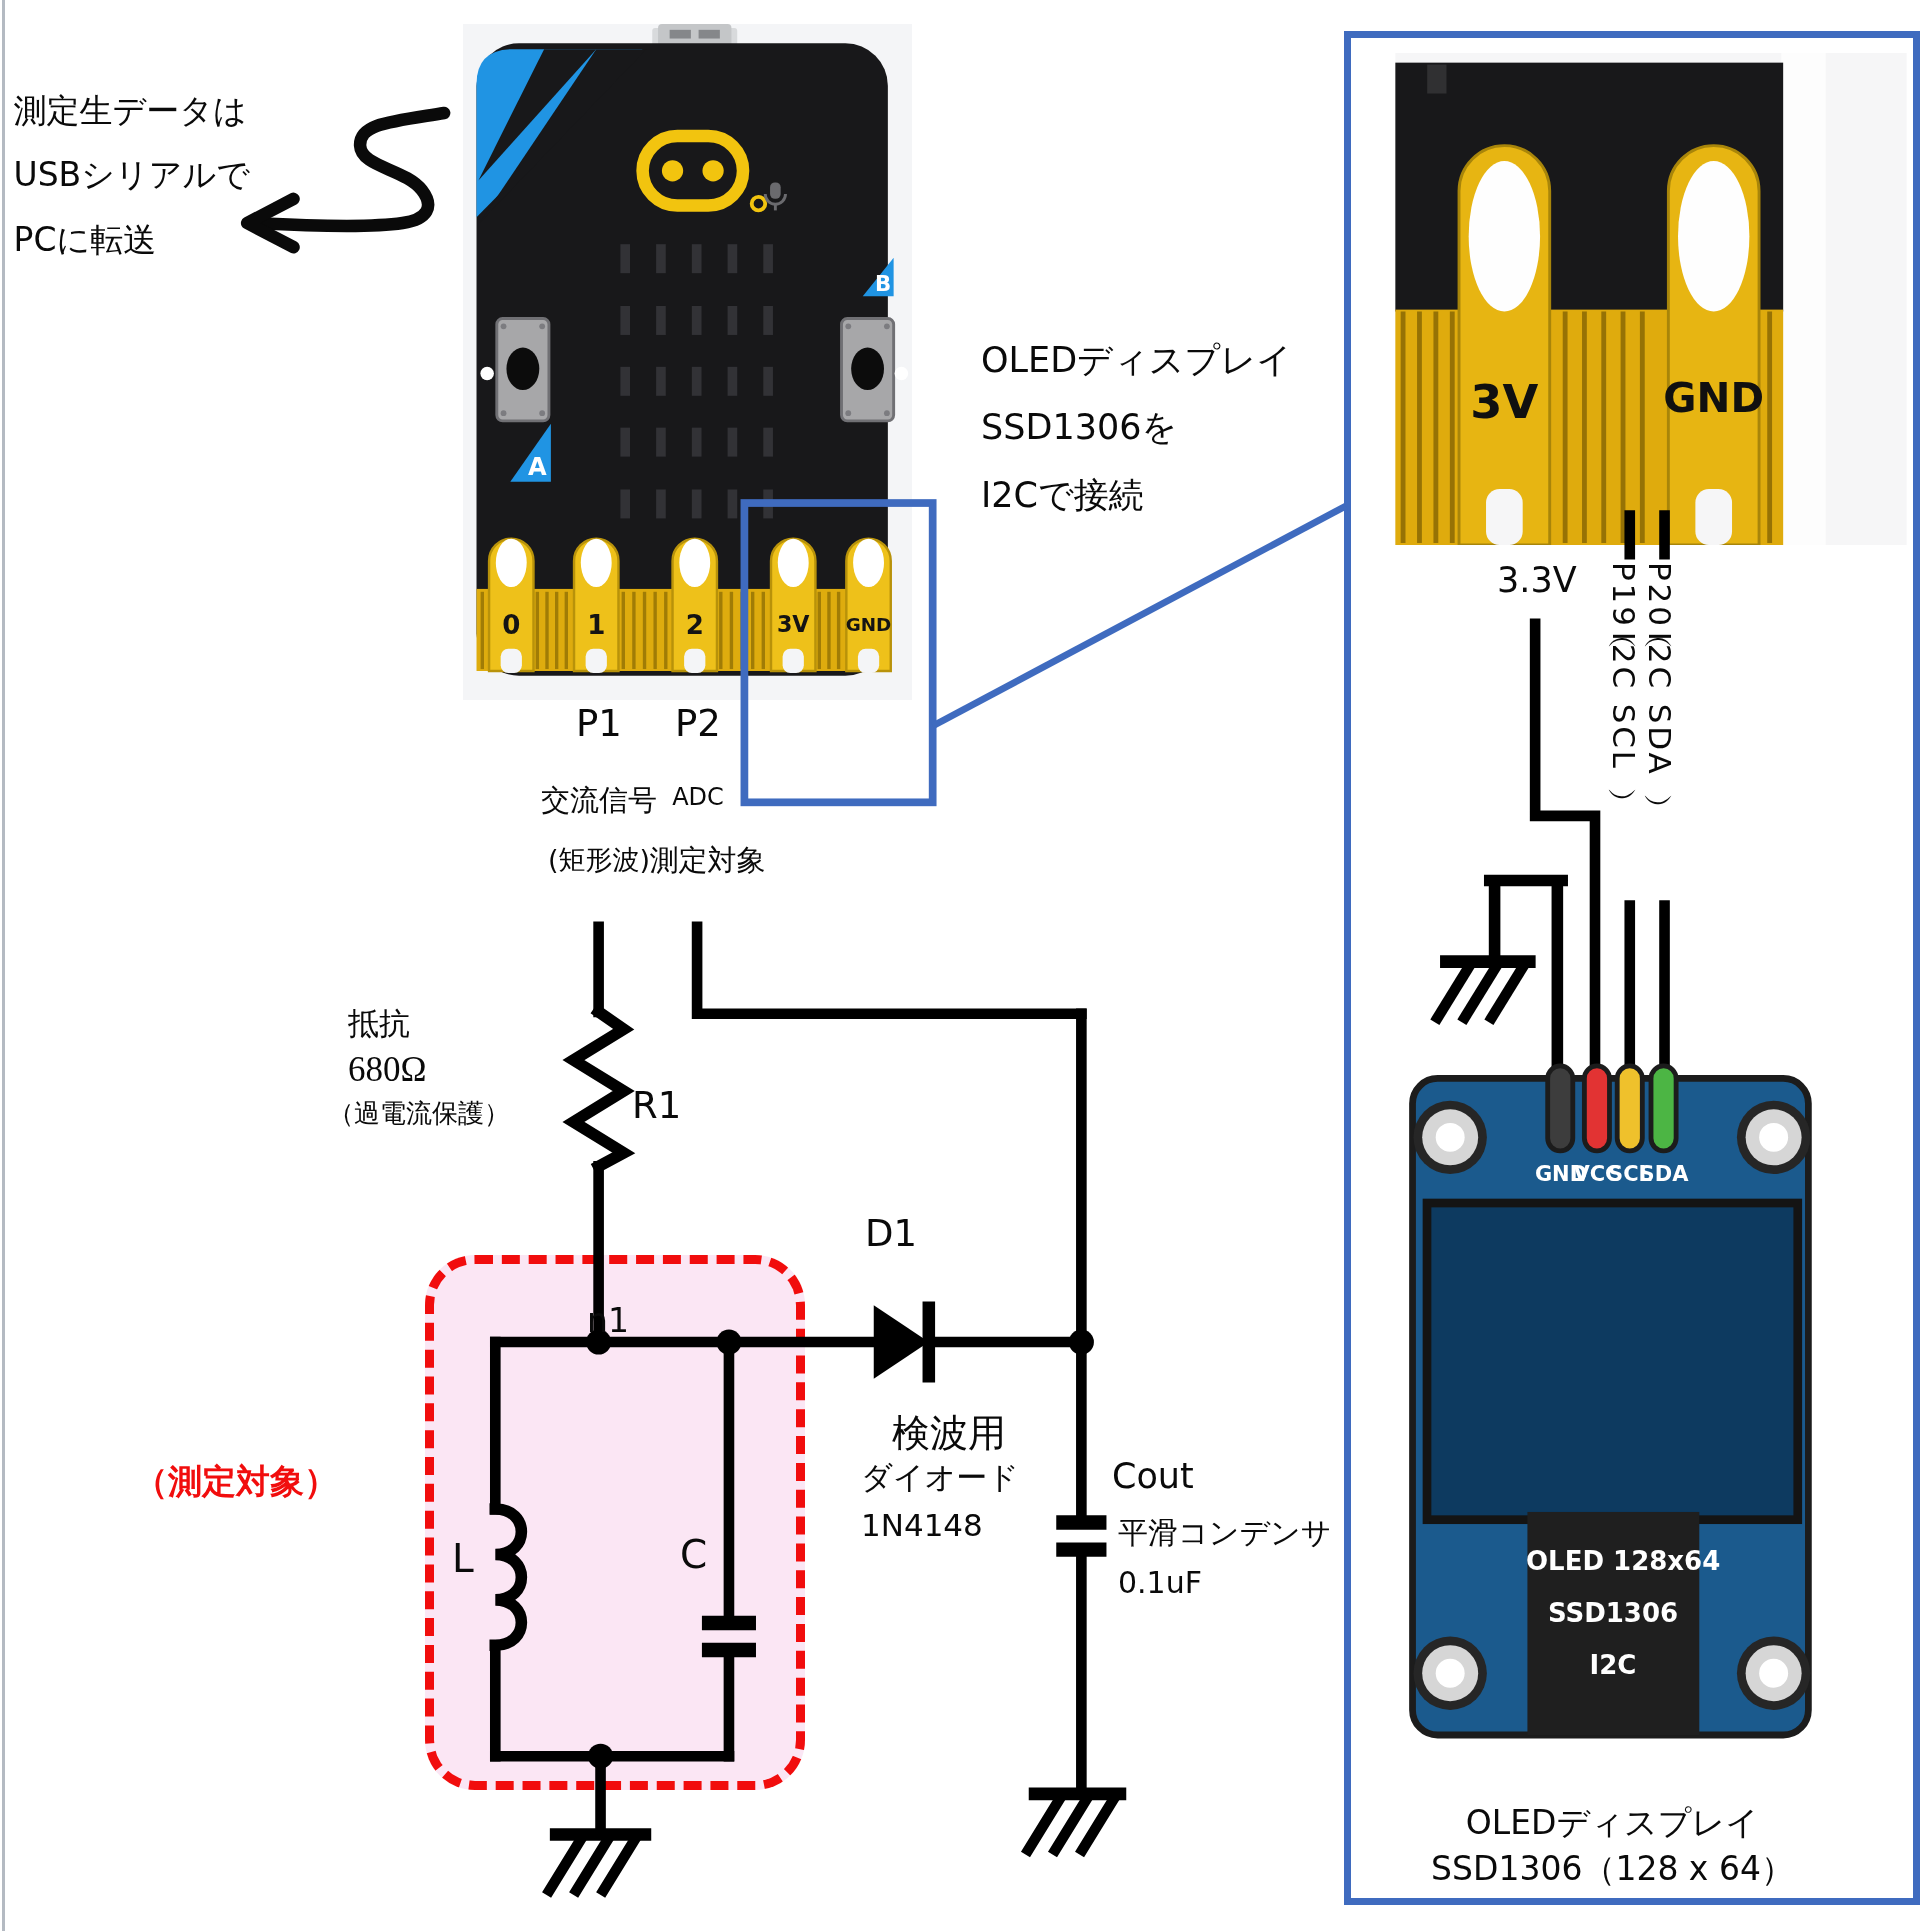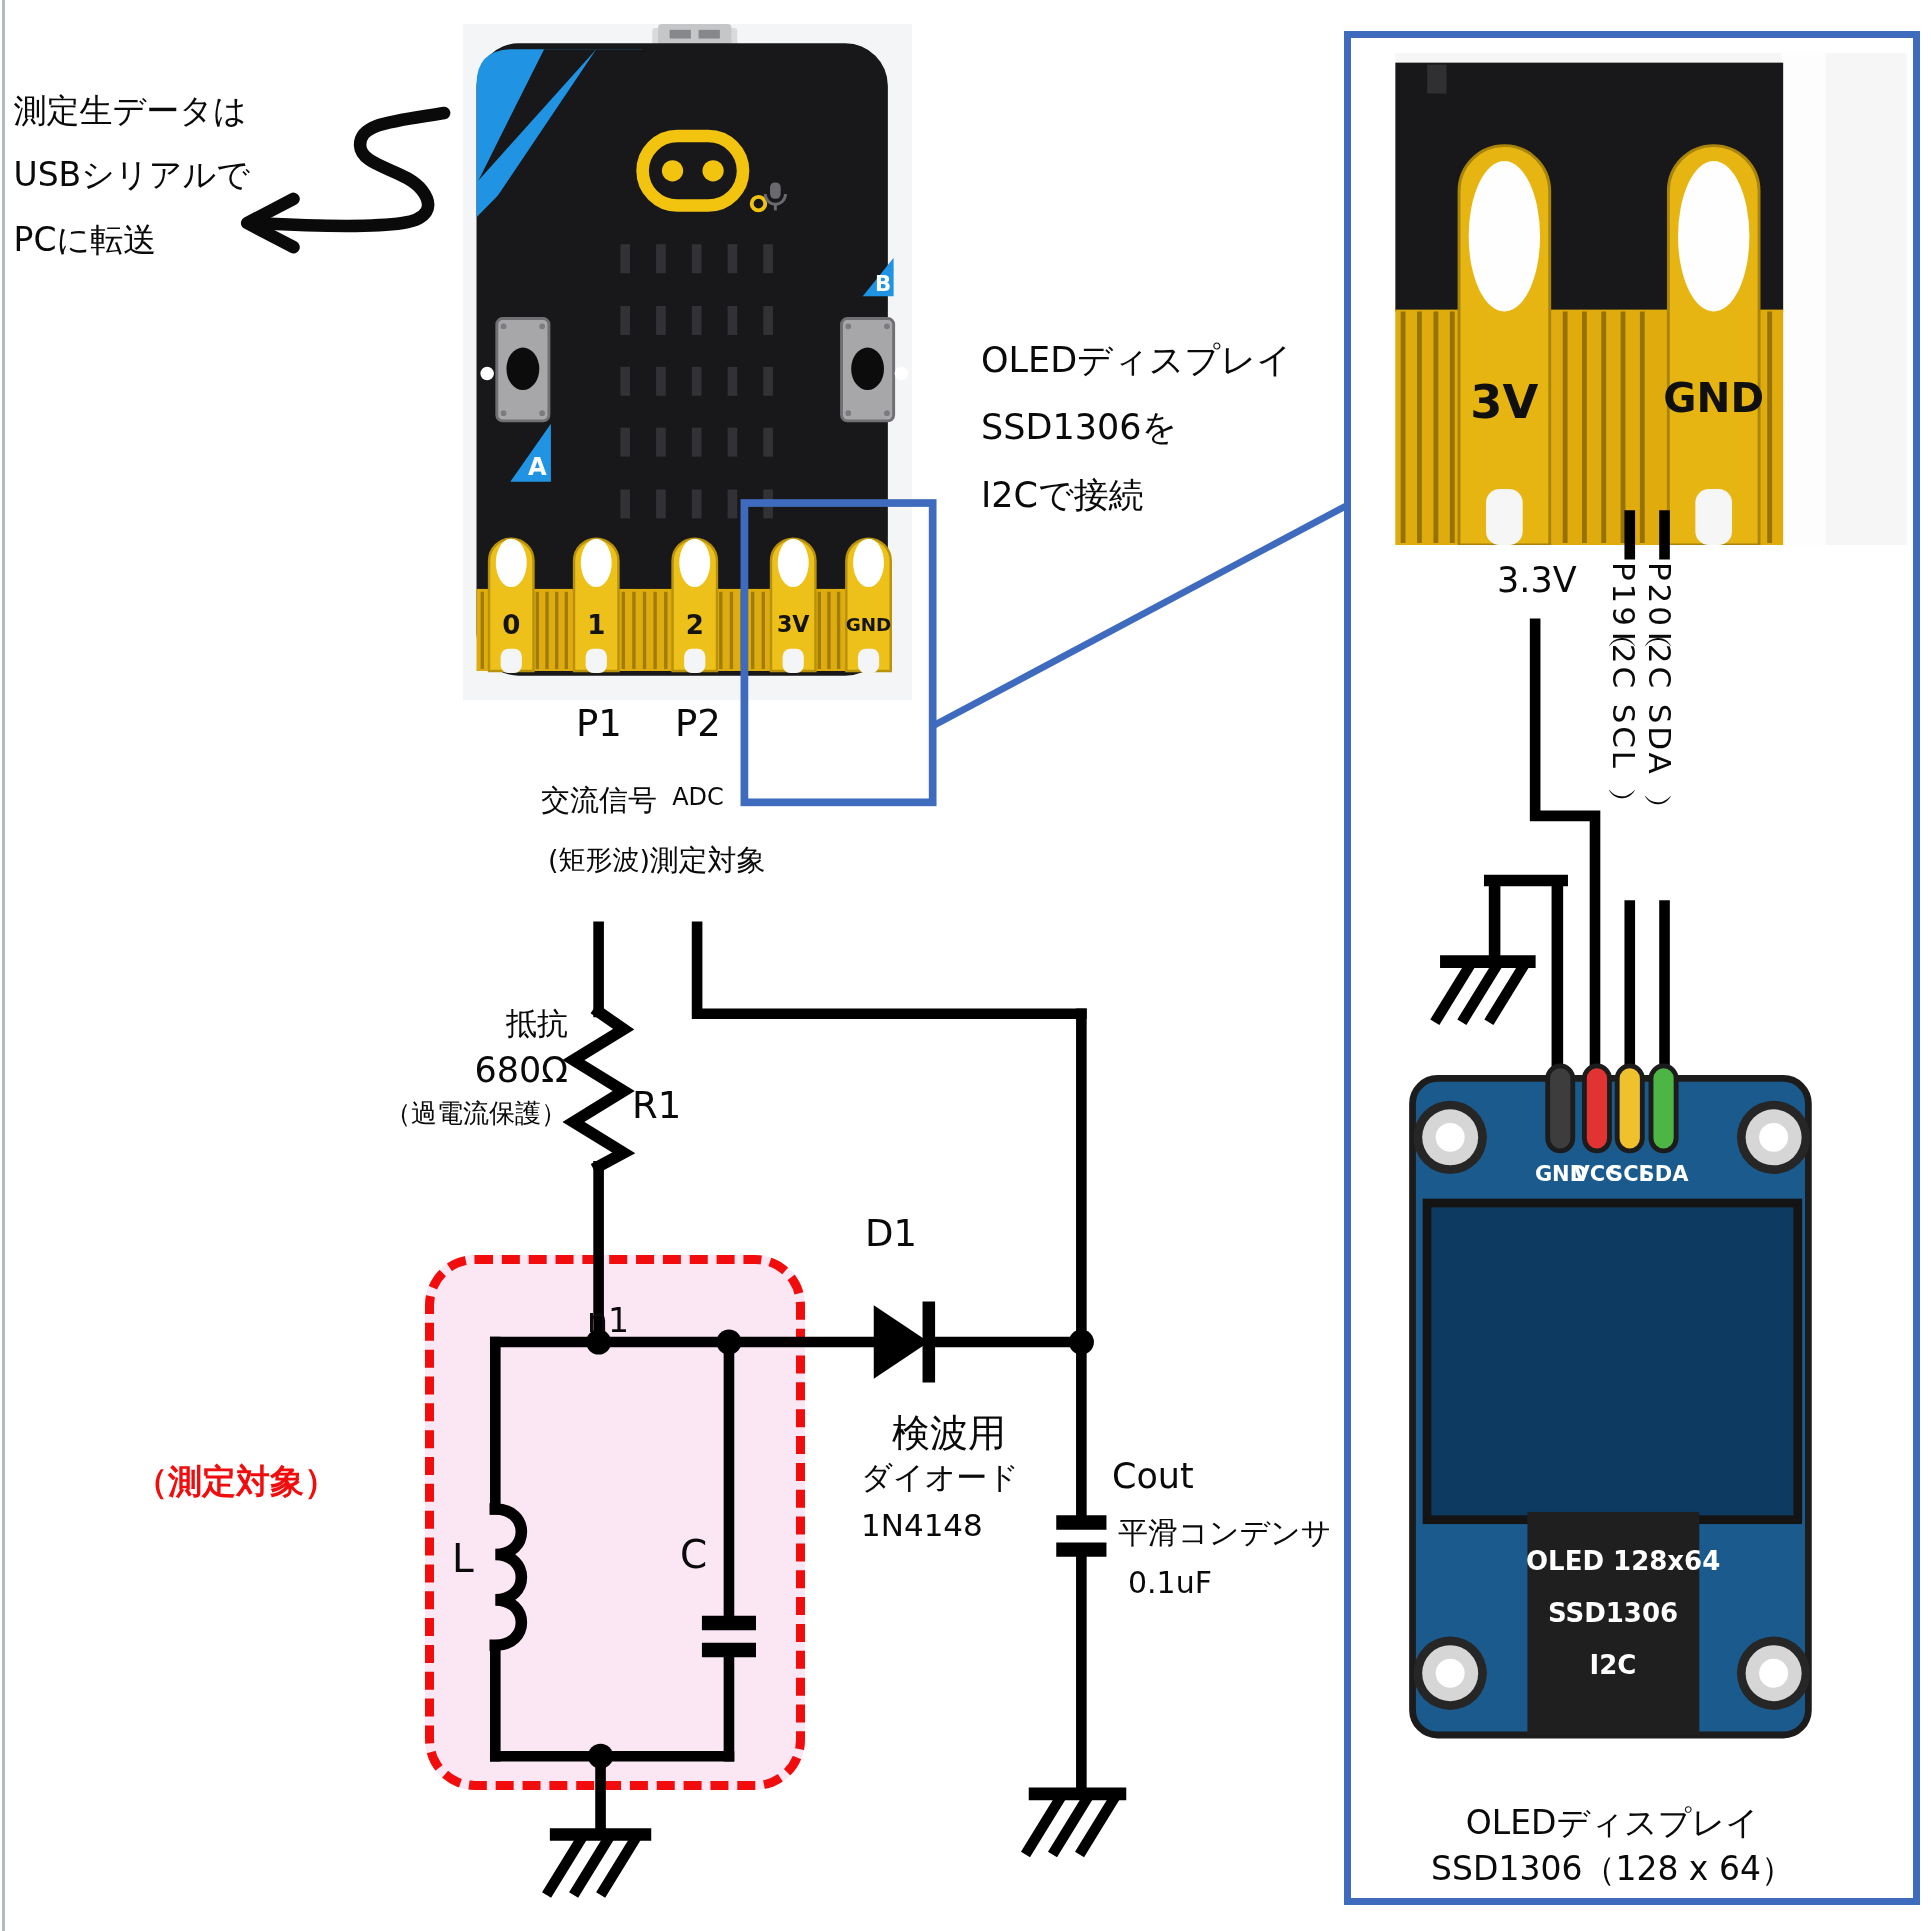--- a/index.html
+++ b/index.html
@@ -1,20 +1,20 @@
 <!DOCTYPE html>
 <html><head>
 <meta charset="utf-8">
 <style>
   html,body{margin:0;padding:0;background:#ffffff;}
   #page{position:relative;width:1931px;height:1931px;background:#ffffff;overflow:hidden;
         font-family:"DejaVu Sans","Liberation Sans",sans-serif;color:#0a0a0a;}
   .t{position:absolute;white-space:nowrap;line-height:1.15;z-index:6;}
   .ctr{text-align:center;}
-  .rgt{text-align:right;}
+  .rgt{text-align:left;font-family:Liberation Serif, serif;}
   .bold{font-weight:bold;}
   .red{color:#f10d0d;}
   .white{color:#ffffff;}
   .vert{writing-mode:vertical-rl;text-orientation:mixed;letter-spacing:2.9px;}
   #lc-box{position:absolute;left:425px;top:1255px;width:362px;height:517px;
           background:#fbe6f4;border:9.7px dashed #f10d0d;border-radius:50px;z-index:1;}
   #panel-box{position:absolute;left:1344px;top:31px;width:562px;height:1860px;
              border:7.7px solid #3f6bbf;z-index:1;background:#ffffff;}
   #left-edge{position:absolute;left:1.9px;top:0;width:2.9px;height:1931px;background:#b4bac2;z-index:0;}
   svg{display:block;}
@@ -337,21 +337,21 @@
   <div class="t" style="left:452px;top:1537px;font-size:39px;">L</div>
   <div class="t" style="left:680px;top:1533px;font-size:39px;">C</div>
 
   <div class="t" style="left:865px;top:1213px;font-size:37px;">D1</div>
   <div class="t" style="left:892px;top:1412px;font-size:38px;">検波用</div>
   <div class="t" style="left:861px;top:1460px;font-size:31px;">ダイオード</div>
   <div class="t" style="left:861px;top:1508px;font-size:31px;">1N4148</div>
 
   <div class="t" style="left:1112px;top:1456px;font-size:35px;">Cout</div>
   <div class="t" style="left:1118px;top:1516px;font-size:30px;">平滑コンデンサ</div>
-  <div class="t" style="left:1118px;top:1566px;font-size:30px;margin-left:10px;">0.1uF</div>
+  <div class="t" style="left:1118px;top:1566px;font-size:30px;">0.1uF</div>
 
   <div class="t" style="left:1497px;top:560px;font-size:35px;">3.3V</div>
   <div class="t vert" style="left:1641px;top:562px;height:541px;font-size:31px;">P20（I2C SDA）</div>
   <div class="t vert" style="left:1605px;top:562px;height:541px;font-size:31px;">P19（I2C SCL）</div>
 
   <div class="t ctr white bold" style="left:1532px;top:1162px;width:58px;font-size:21px;">GND</div>
   <div class="t ctr white bold" style="left:1568px;top:1162px;width:58px;font-size:21px;">VCC</div>
   <div class="t ctr white bold" style="left:1601px;top:1162px;width:58px;font-size:21px;">SCL</div>
   <div class="t ctr white bold" style="left:1635px;top:1162px;width:58px;font-size:21px;">SDA</div>
 

